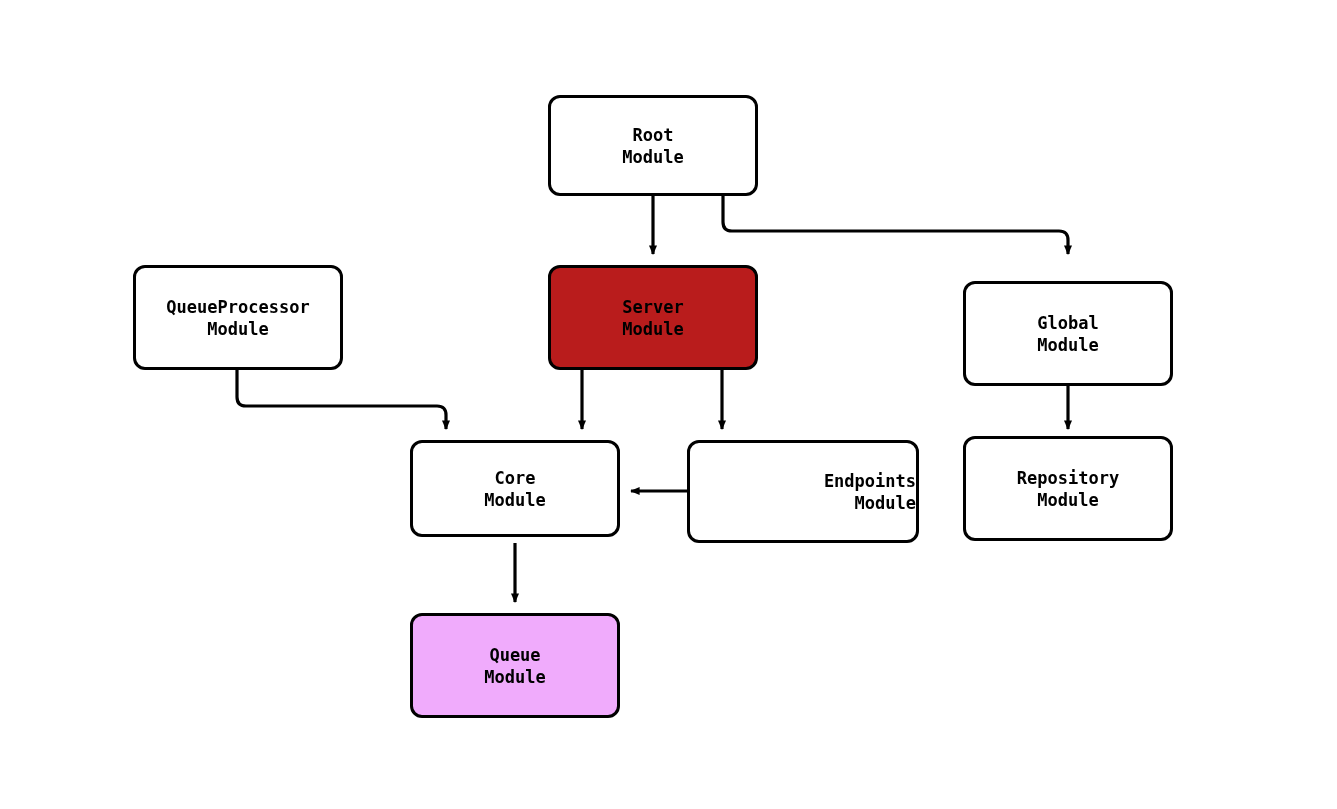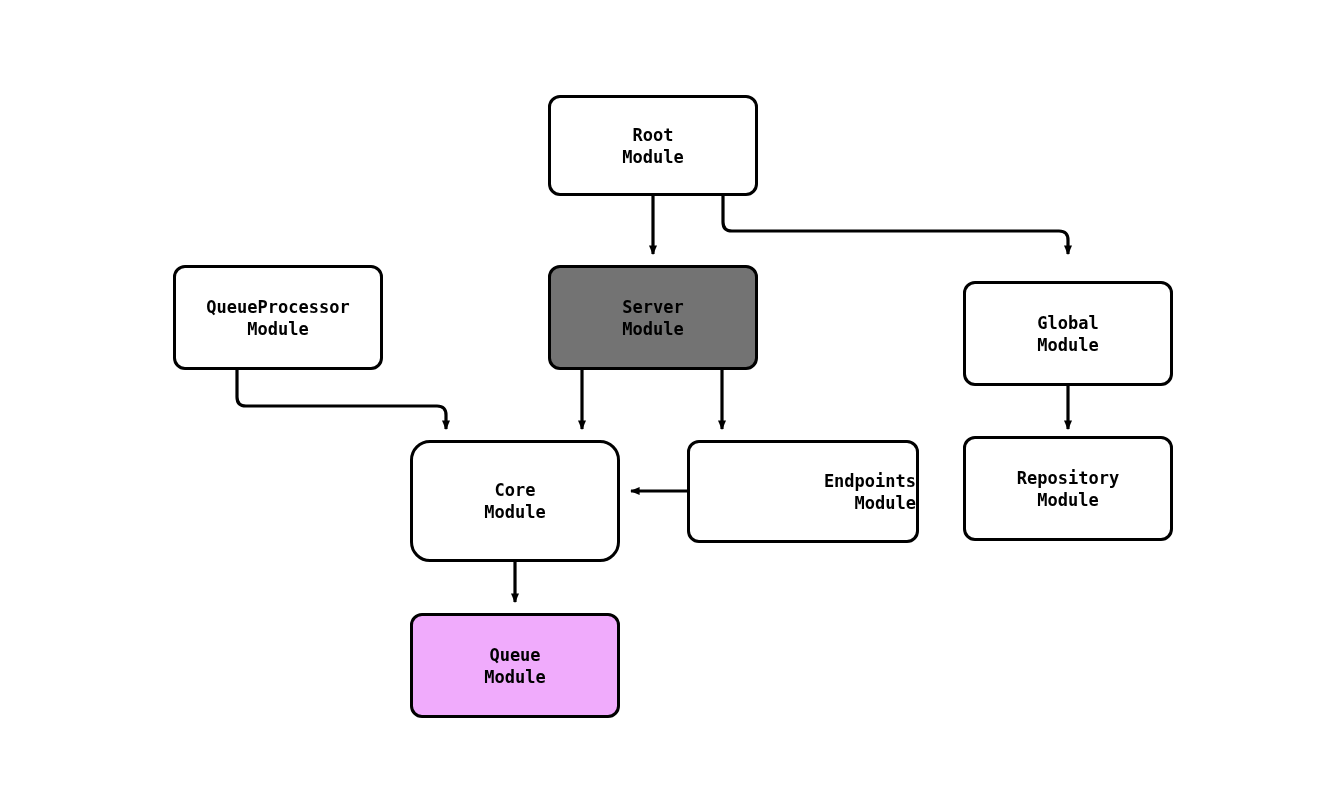--- a/index.html
+++ b/index.html
@@ -69,36 +69,36 @@
         <path d="M 1068,370 L 1068,429" marker-end="url(#arrowhead)" stroke="#000000"></path>
         <path d="M 515,543 L 515,602" marker-end="url(#arrowhead)" stroke="#000000"></path>
       </g>
   </svg>
 
   <div class="node-box" style="left: 548px; top: 95px; width: 210px; height: 101px; border-color: rgb(0, 0, 0); background: rgb(255, 255, 255);">
     <div class="node-label">Root</div>
     <div class="node-label">Module</div>
   </div>
 
-  <div class="node-box" style="left: 133px; top: 265px; width: 210px; height: 105px; border-color: rgb(0, 0, 0); background: rgb(255, 255, 255); margin-left: 40px;">
+  <div class="node-box" style="left: 133px; top: 265px; width: 210px; height: 105px; border-color: rgb(0, 0, 0); background: rgb(255, 255, 255);">
     <div class="node-label">QueueProcessor</div>
     <div class="node-label">Module</div>
   </div>
 
-  <div class="node-box" style="left: 548px; top: 265px; width: 210px; height: 105px; border-color: rgb(0, 0, 0); background: #737373;">
+  <div class="node-box" style="left: 548px; top: 265px; width: 210px; height: 105px; border-color: rgb(0, 0, 0); background: #b91c1c;">
     <div class="node-label">Server</div>
     <div class="node-label">Module</div>
   </div>
 
   <div class="node-box" style="left: 963px; top: 265px; width: 210px; height: 105px; border-color: rgb(0, 0, 0); background: rgb(255, 255, 255); margin-top: 16px;">
     <div class="node-label">Global</div>
     <div class="node-label">Module</div>
   </div>
 
-  <div class="node-box" style="left: 410px; top: 440px; width: 210px; height: 122px; border-color: rgb(0, 0, 0); background: rgb(255, 255, 255); border-radius: 20px;">
+  <div class="node-box" style="left: 410px; top: 440px; width: 210px; height: 97px; border-color: rgb(0, 0, 0); background: rgb(255, 255, 255);">
     <div class="node-label">Core</div>
     <div class="node-label">Module</div>
   </div>
 
   <div class="node-box" style="left: 687px; top: 440px; width: 232px; height: 103px; border-color: rgb(0, 0, 0); background: rgb(255, 255, 255); align-items: flex-end;">
     <div class="node-label">Endpoints</div>
     <div class="node-label">Module</div>
   </div>
 
   <div class="node-box" style="left: 963px; top: 436px; width: 210px; height: 105px; border-color: rgb(0, 0, 0); background: rgb(255, 255, 255);">

